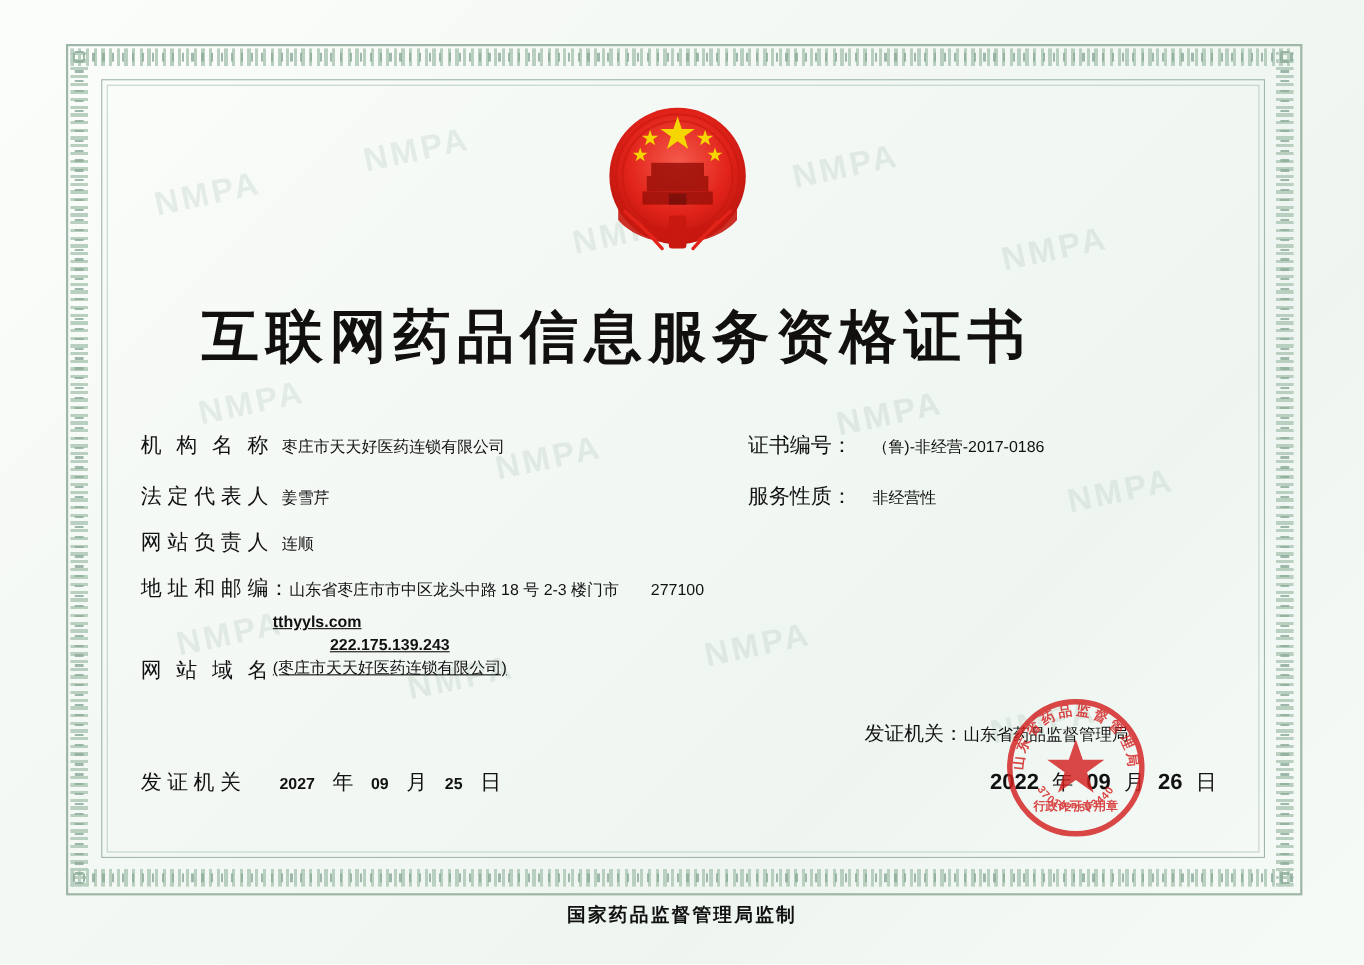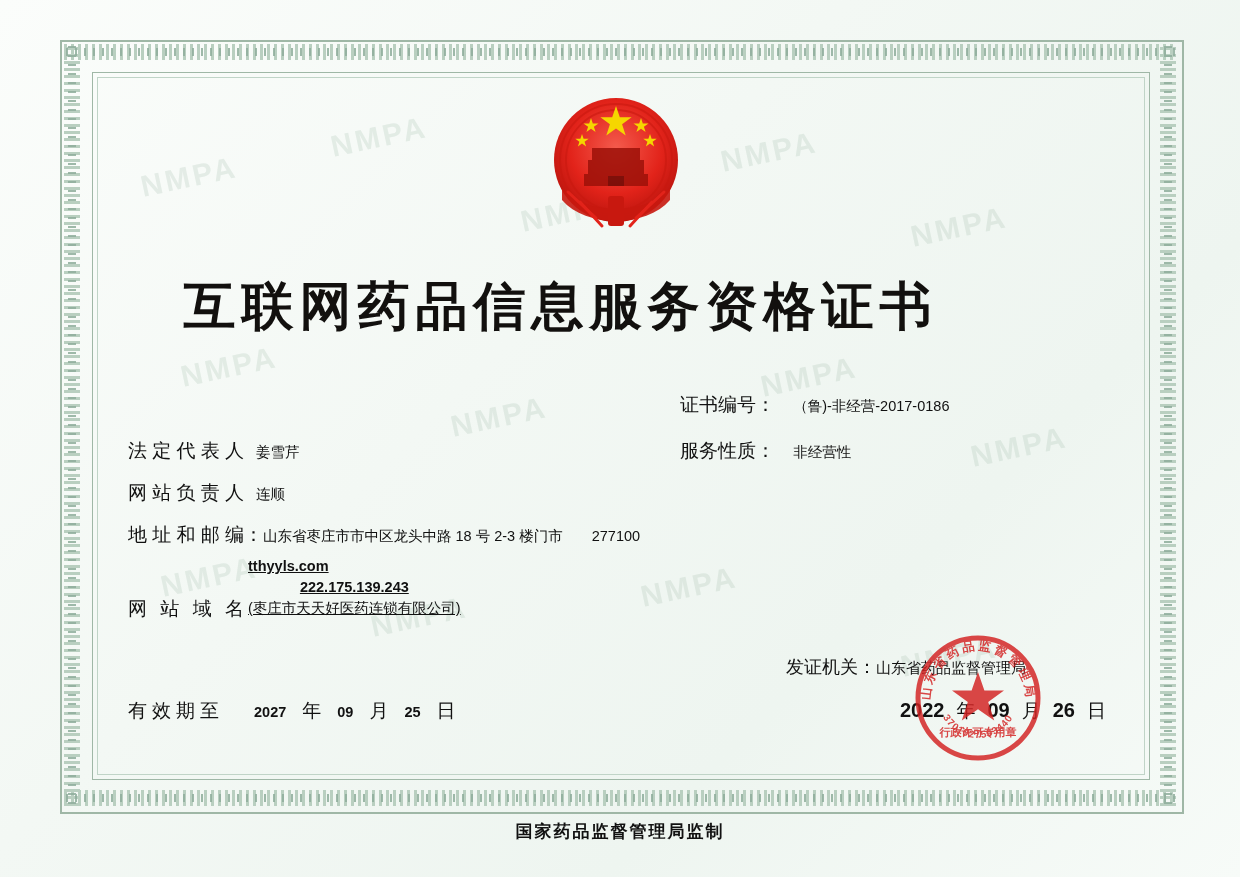--- a/index.html
+++ b/index.html
@@ -322,20 +322,25 @@
         <line x1="52" y1="114" x2="74" y2="138"></line>
         <line x1="124" y1="114" x2="102" y2="138"></line>
       </g>
     </svg>
   </div>
 
   <div class="title">互联网药品信息服务资格证书</div>
 
   <div class="fields">
 
+    <div class="row left-col r1">
+      <span class="flabel label-spread">机构名称</span>
+      <span class="flabel">&nbsp;&nbsp;</span>
+      <span class="fvalue">枣庄市天天好医药连锁有限公司</span>
+    </div>
 
     <div class="row left-col r2">
       <span class="flabel label-spread">法定代表人</span>
       <span class="flabel">&nbsp;&nbsp;</span>
       <span class="fvalue">姜雪芹</span>
     </div>
 
     <div class="row left-col r3">
       <span class="flabel label-spread">网站负责人</span>
       <span class="flabel">&nbsp;&nbsp;</span>
@@ -370,21 +375,21 @@
       <span class="flabel">&nbsp;&nbsp;&nbsp;</span>
       <span class="fvalue">非经营性</span>
     </div>
   </div>
 
   <div class="issuer">
     <span>发证机关：</span><span class="iss-val">山东省药品监督管理局</span>
   </div>
 
   <div class="validity">
-    <span class="vlabel">有效期至</span>
+    <span class="vlabel">发证机关</span>
     <span class="num">2027</span>
     <span class="unit">年</span>
     <span class="num">09</span>
     <span class="unit">月</span>
     <span class="num">25</span>
     <span class="unit">日</span>
   </div>
 
   <div class="issue-date">
     <span class="num" style="margin-left:0;">2022</span>

